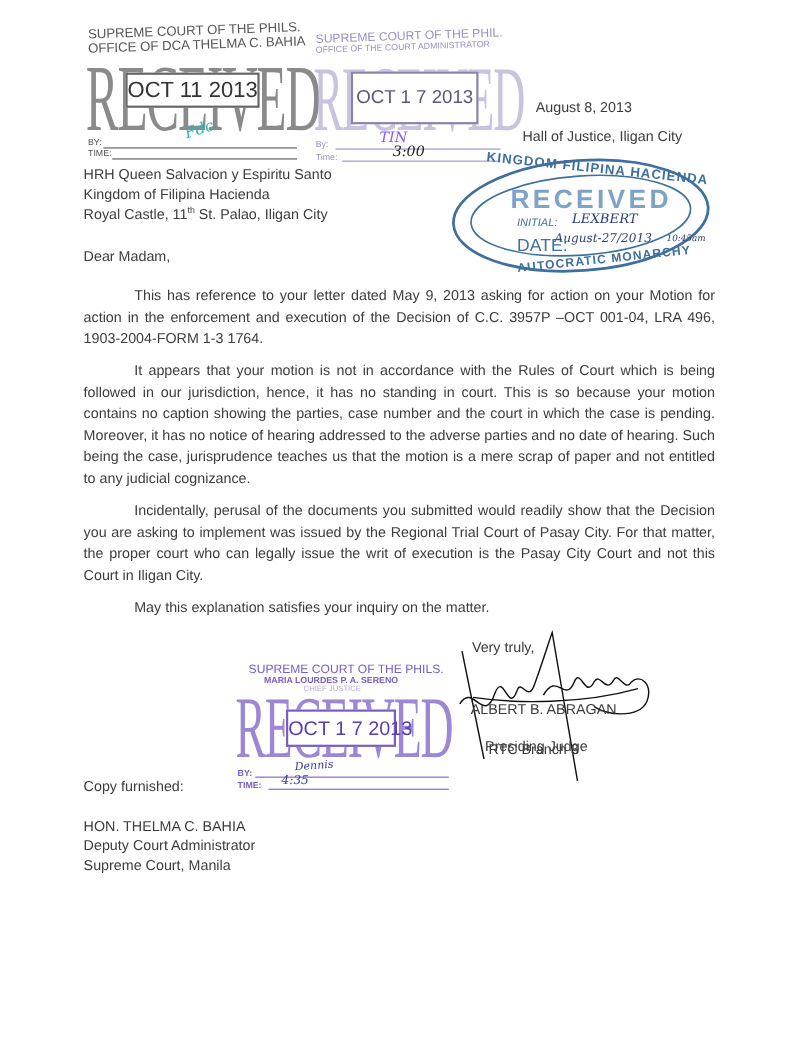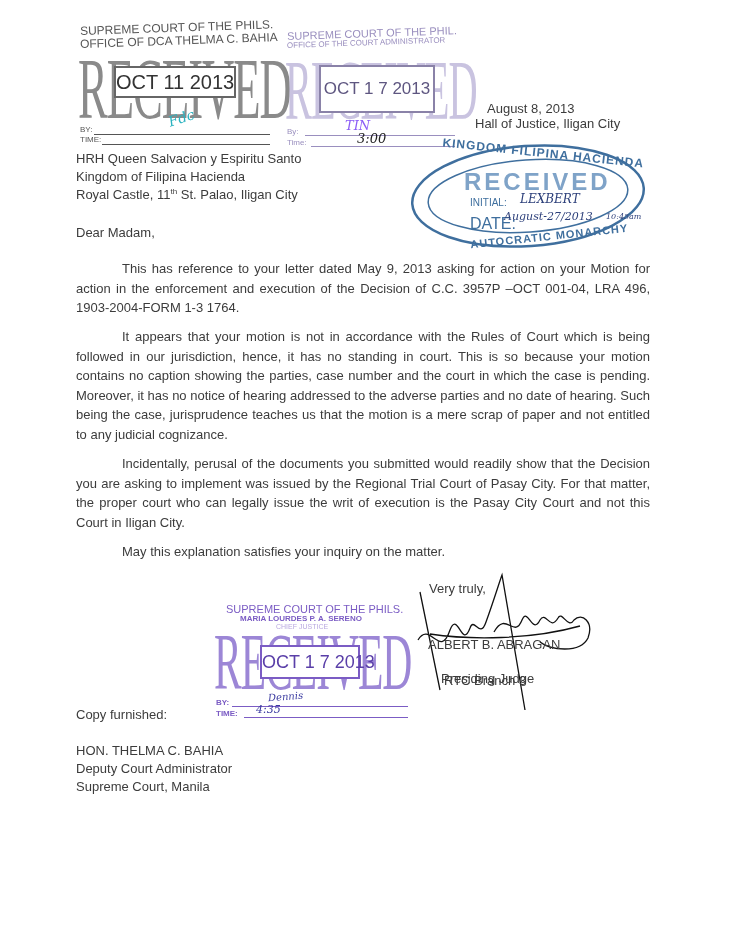--- a/index.html
+++ b/index.html
@@ -41,33 +41,33 @@
   <div class="big" style="left:0; top:18px; font-size:84px; line-height:86px; color:#c9c3e0; transform:scaleX(0.48); transform-origin:left;">RECEIVED</div>
   <div class="datebox" style="left:34px; top:35px; width:112px; height:44px; line-height:44px; font-size:17px; border-color:#8a82a8; color:#5e5680;">OCT 1 7 2013</div>
   <div class="lbl" style="left:2px; top:97px;">By:</div>
   <div class="line" style="left:20px; top:105px; width:150px;"></div>
   <div class="lbl" style="left:2px; top:108px;">Time:</div>
   <div class="line" style="left:26px; top:116px; width:144px;"></div>
   <div class="hand" style="left:60px; top:88px; font-size:13px; color:#8b5cf6;">TIN</div>
   <div class="hand" style="left:72px; top:101px; font-size:13px; color:#222;">3:00</div>
 </div>
 
-<div class="abs txt" style="left:475px; top:100px;padding-left:12px;">August 8, 2013</div>
+<div class="abs txt" style="left:475px; top:89px;padding-left:12px;">August 8, 2013</div>
 <div class="abs txt" style="left:475px; top:115px;">Hall of Justice, Iligan City</div>
 
 <div class="stamp" style="left:408px; top:140px; width:240px; height:112px; color:#3f6f9e;">
   <svg width="240" height="112" style="position:absolute; left:0; top:0;" viewBox="0 0 240 112">
     <ellipse cx="120" cy="56" rx="116" ry="50" fill="none" stroke="#3f6f9e" stroke-width="2.5" transform="rotate(-4 120 56)"></ellipse>
     <ellipse cx="120" cy="56" rx="100" ry="36" fill="none" stroke="#3f6f9e" stroke-width="1.5" transform="rotate(-4 120 56)"></ellipse>
     <path id="arcTop" d="M 30 46 Q 120 -4 220 42" fill="none"></path>
     <path id="arcBot" d="M 38 82 Q 120 118 210 78" fill="none"></path>
   </svg>
   <div class="hdr" style="left:34px; top:6px; font-size:12px; font-weight:bold; letter-spacing:1px; transform:rotate(6deg);">KINGDOM FILIPINA HACIENDA</div>
   <div class="hdr" style="left:56px; top:28px; font-size:24px; font-weight:bold; letter-spacing:3px; color:#7fa3c8;">RECEIVED</div>
-  <div class="hdr" style="left:62px; top:57px; font-size:10px;">INITIAL:</div>
+  <div class="hdr" style="left:62px; top:57px; font-size:10px;font-style:italic;">INITIAL:</div>
   <div class="hand" style="left:112px; top:52px; font-size:12px; color:#2c3f7a;">LEXBERT</div>
   <div class="hdr" style="left:62px; top:75px; font-size:16px;">DATE:</div>
   <div class="hand" style="left:96px; top:70px; font-size:11px; color:#2c3f7a;">August-27/2013</div>
   <div class="hand" style="left:198px; top:72px; font-size:8px; color:#2c3f7a;">10:45am</div>
   <div class="hdr" style="left:62px; top:90px; font-size:11px; font-weight:bold; letter-spacing:1px; transform:rotate(-6deg);">AUTOCRATIC MONARCHY</div>
 </div>
 
 <div class="abs txt" style="left:76px; top:150px;">HRH Queen Salvacion y Espiritu Santo</div>
 <div class="abs txt" style="left:76px; top:168px;">Kingdom of Filipina Hacienda</div>
 <div class="abs txt" style="left:76px; top:186px;">

